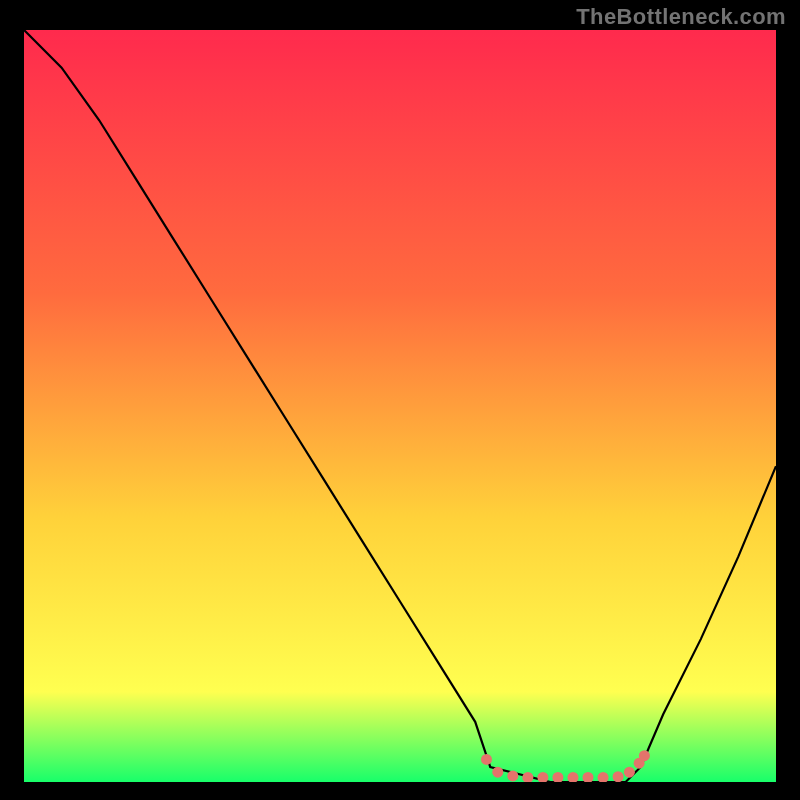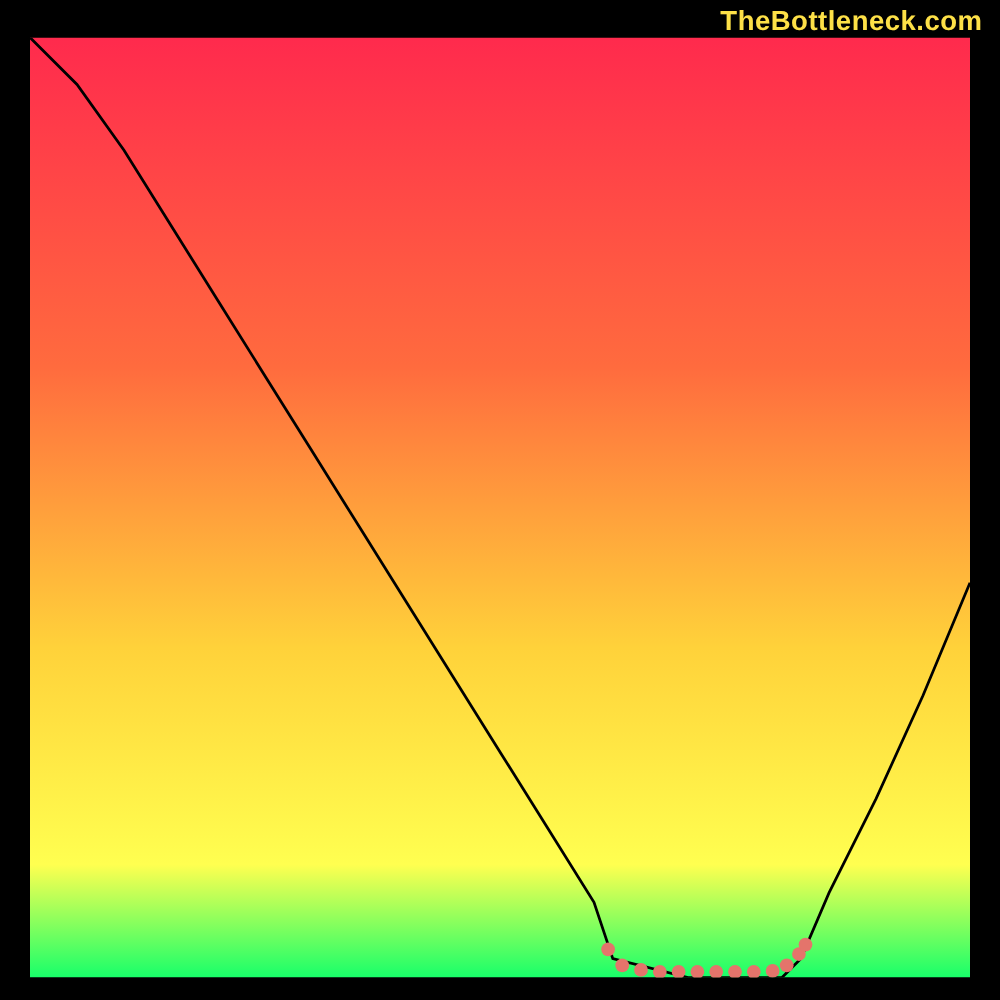--- a/index.html
+++ b/index.html
@@ -5,21 +5,21 @@
   * { margin: 0; padding: 0; box-sizing: border-box; }
   html, body { width: 800px; height: 800px; background: #000; overflow: hidden; }
   .wrapper { position: relative; width: 800px; height: 800px; background: #000; }
   .watermark {
     position: absolute;
     top: 4px;
     right: 14px;
     font-family: Arial, Helvetica, sans-serif;
     font-size: 22px;
     font-weight: 700;
-    color: #fde047;
+    color: #737373;
     letter-spacing: 0.4px;
     z-index: 10;
   }
   .plot-area {
     position: absolute;
     left: 24px;
     top: 30px;
     width: 752px;
     height: 752px;
   }

